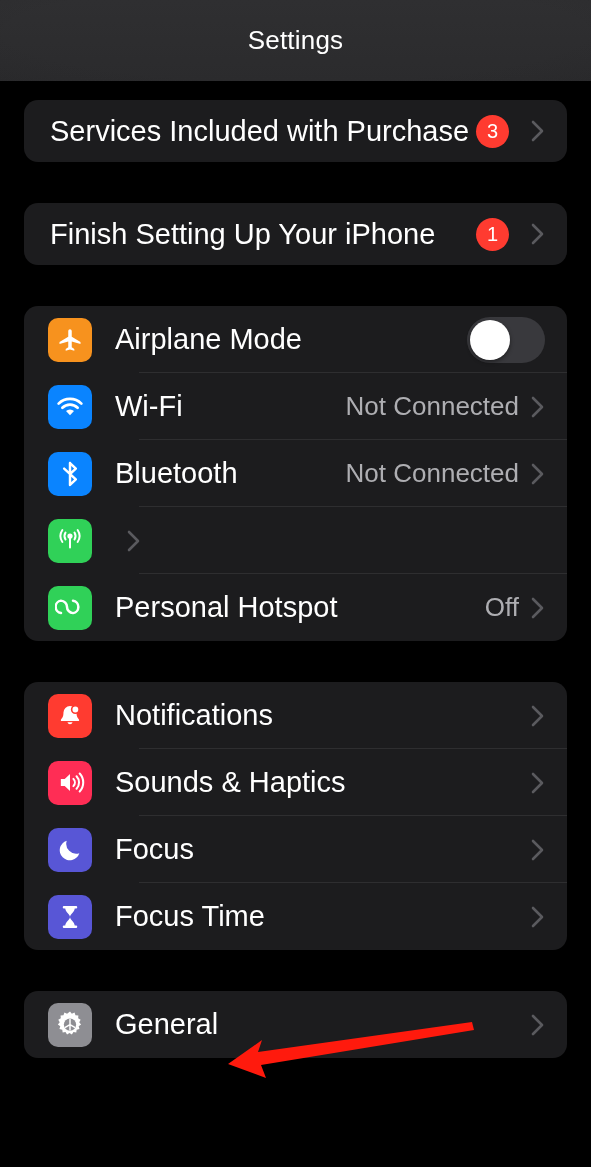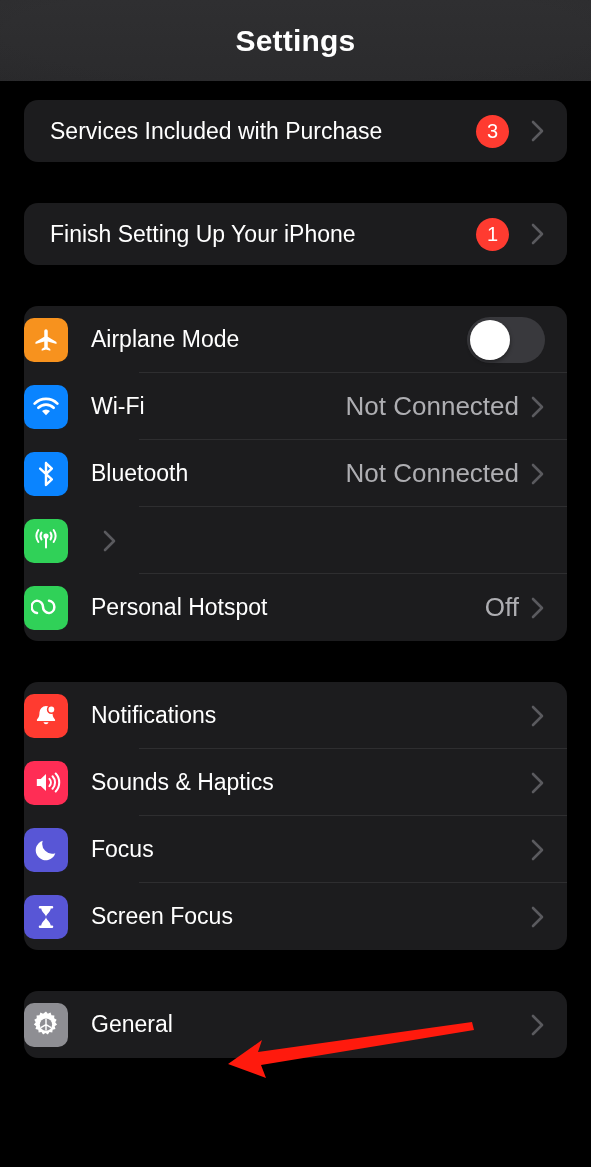--- a/index.html
+++ b/index.html
@@ -13,44 +13,44 @@
 
   
   .nav-bar {
     position:absolute; top:0; left:0; width:591px; height:81px;
     background:
       radial-gradient(120% 150% at 50% 40%, #35353700 40%, #1c1c1e66 100%),
       linear-gradient(#2f2f31, #2b2b2d);
     display:flex; align-items:center; justify-content:center;
     z-index:5;
   }
-  .nav-title { font-size:30px; font-weight:bold; color:#fff; letter-spacing:.2px; }
+  .nav-title { font-size:26px; font-weight:normal; color:#fff; letter-spacing:.2px; }
 
   
   .content { position:absolute; top:81px; left:0; width:591px; }
 
   .card {
     margin:0 24px; background:#1c1c1e; border-radius:14px; overflow:hidden;
   }
   .row {
     position:relative; display:flex; align-items:center;
-    height:67px; padding-right:22px;
+    height:67px; padding-left:24px; padding-right:22px;
   }
   .row .sep {
     position:absolute; left:115px; right:0; bottom:0; height:1px; background:#2e2e30;
   }
   .row:last-child .sep { display:none; }
 
   .icon {
     width:44px; height:44px; border-radius:10px; flex:0 0 44px;
     display:flex; align-items:center; justify-content:center; margin-right:23px;
   }
   .icon svg { display:block; }
 
-  .label { font-size:23px; color:#fff; flex:1 1 auto; white-space:nowrap; }
+  .label { font-size:29px; color:#fff; flex:1 1 auto; white-space:nowrap; }
   .value { font-size:26px; color:#aeaeb2; margin-right:12px; white-space:nowrap; }
 
   .chev { flex:0 0 auto; width:14px; height:24px; }
   .chev svg { display:block; }
 
   .badge {
     width:33px; height:33px; border-radius:50%; background:#ff3b30;
     color:#fff; font-size:20px; font-weight:500;
     display:flex; align-items:center; justify-content:center;
     margin-right:22px;
@@ -253,21 +253,21 @@
         <div class="sep"></div>
       </div>
 
       <div class="row">
         <div class="icon" style="background:#5856d6">
           <svg width="26" height="26" viewBox="0 0 24 24">
             <path d="M6.4 3h11.2M6.4 21h11.2" stroke="#fff" stroke-width="2.2" stroke-linecap="round"></path>
             <path d="M7.6 3.6c0 4 4.4 5.7 4.4 8.4 0 2.7-4.4 4.4-4.4 8.4h8.8c0-4-4.4-5.7-4.4-8.4 0-2.7 4.4-4.4 4.4-8.4z" fill="#fff"></path>
           </svg>
         </div>
-        <div class="label">Screen Focus</div>
+        <div class="label">Focus Time</div>
         <div class="chev">
           <svg width="14" height="24" viewBox="0 0 14 24">
               <path d="M2 3 L11 12 L2 21" fill="none" stroke="#5a5a5e" stroke-width="2.6" stroke-linecap="round" stroke-linejoin="round"></path>
             </svg>
         </div>
 
       </div>
     </div>
 
     <div class="gap-b"></div>

